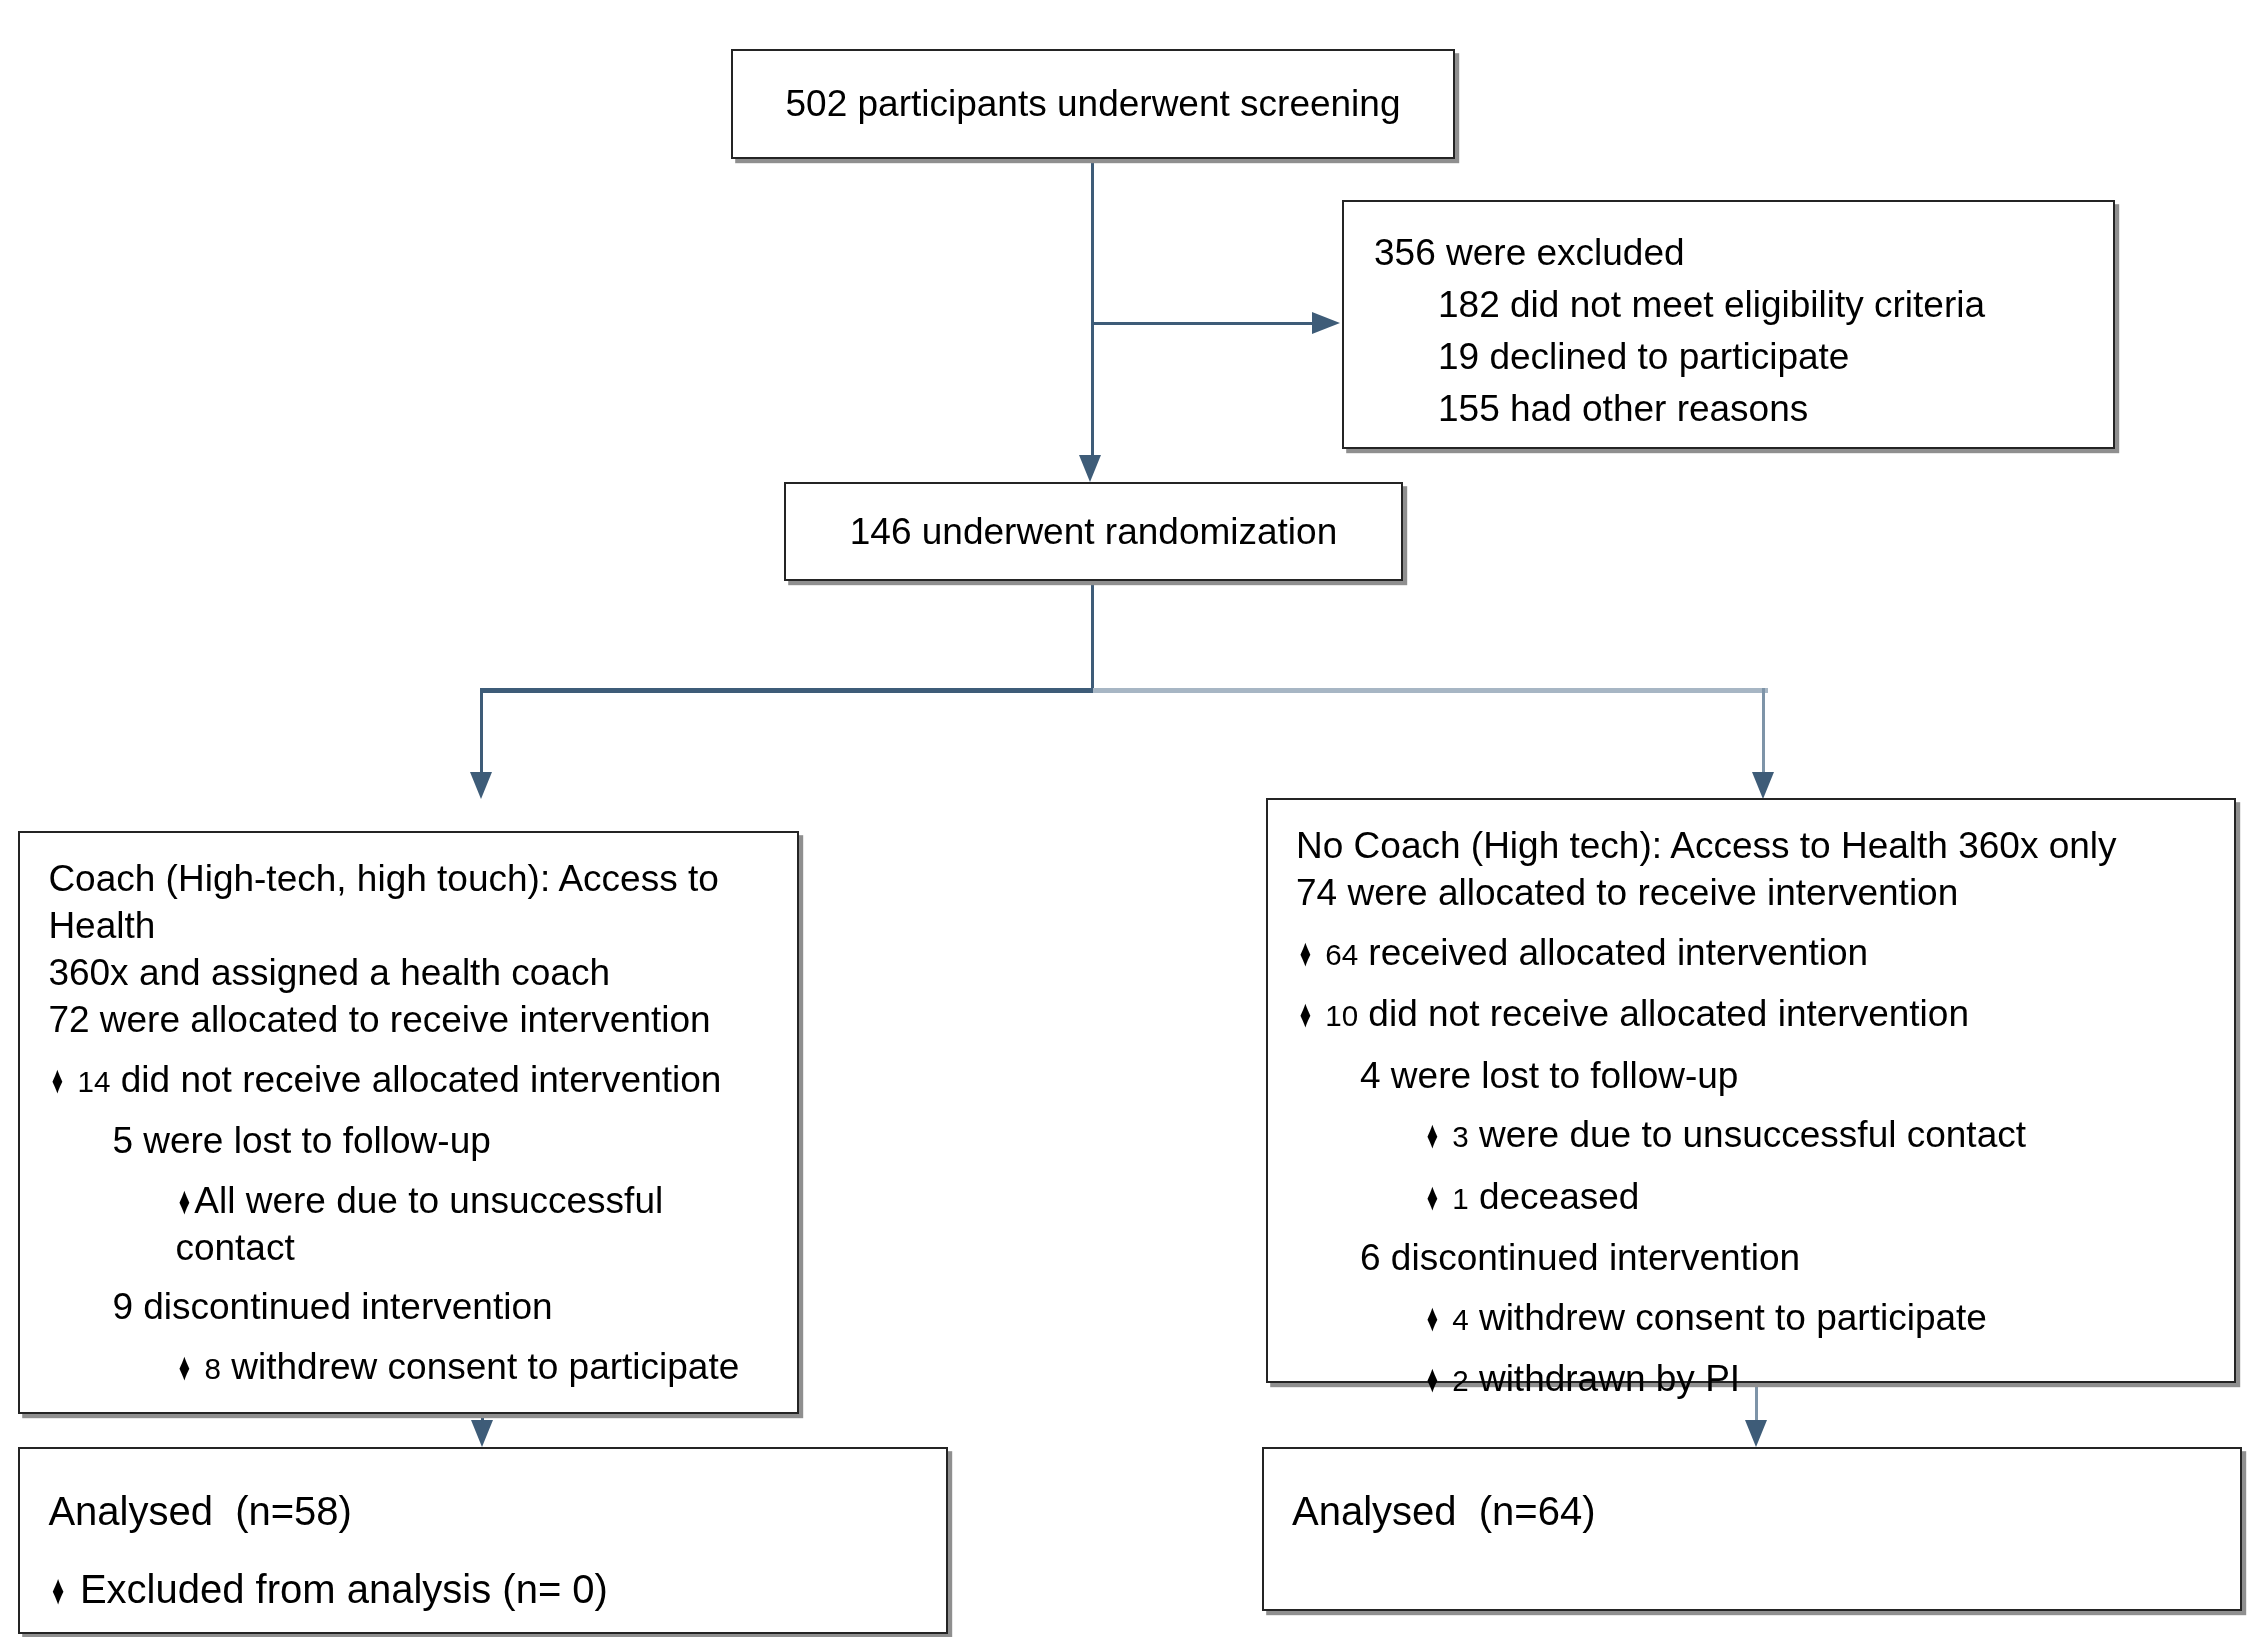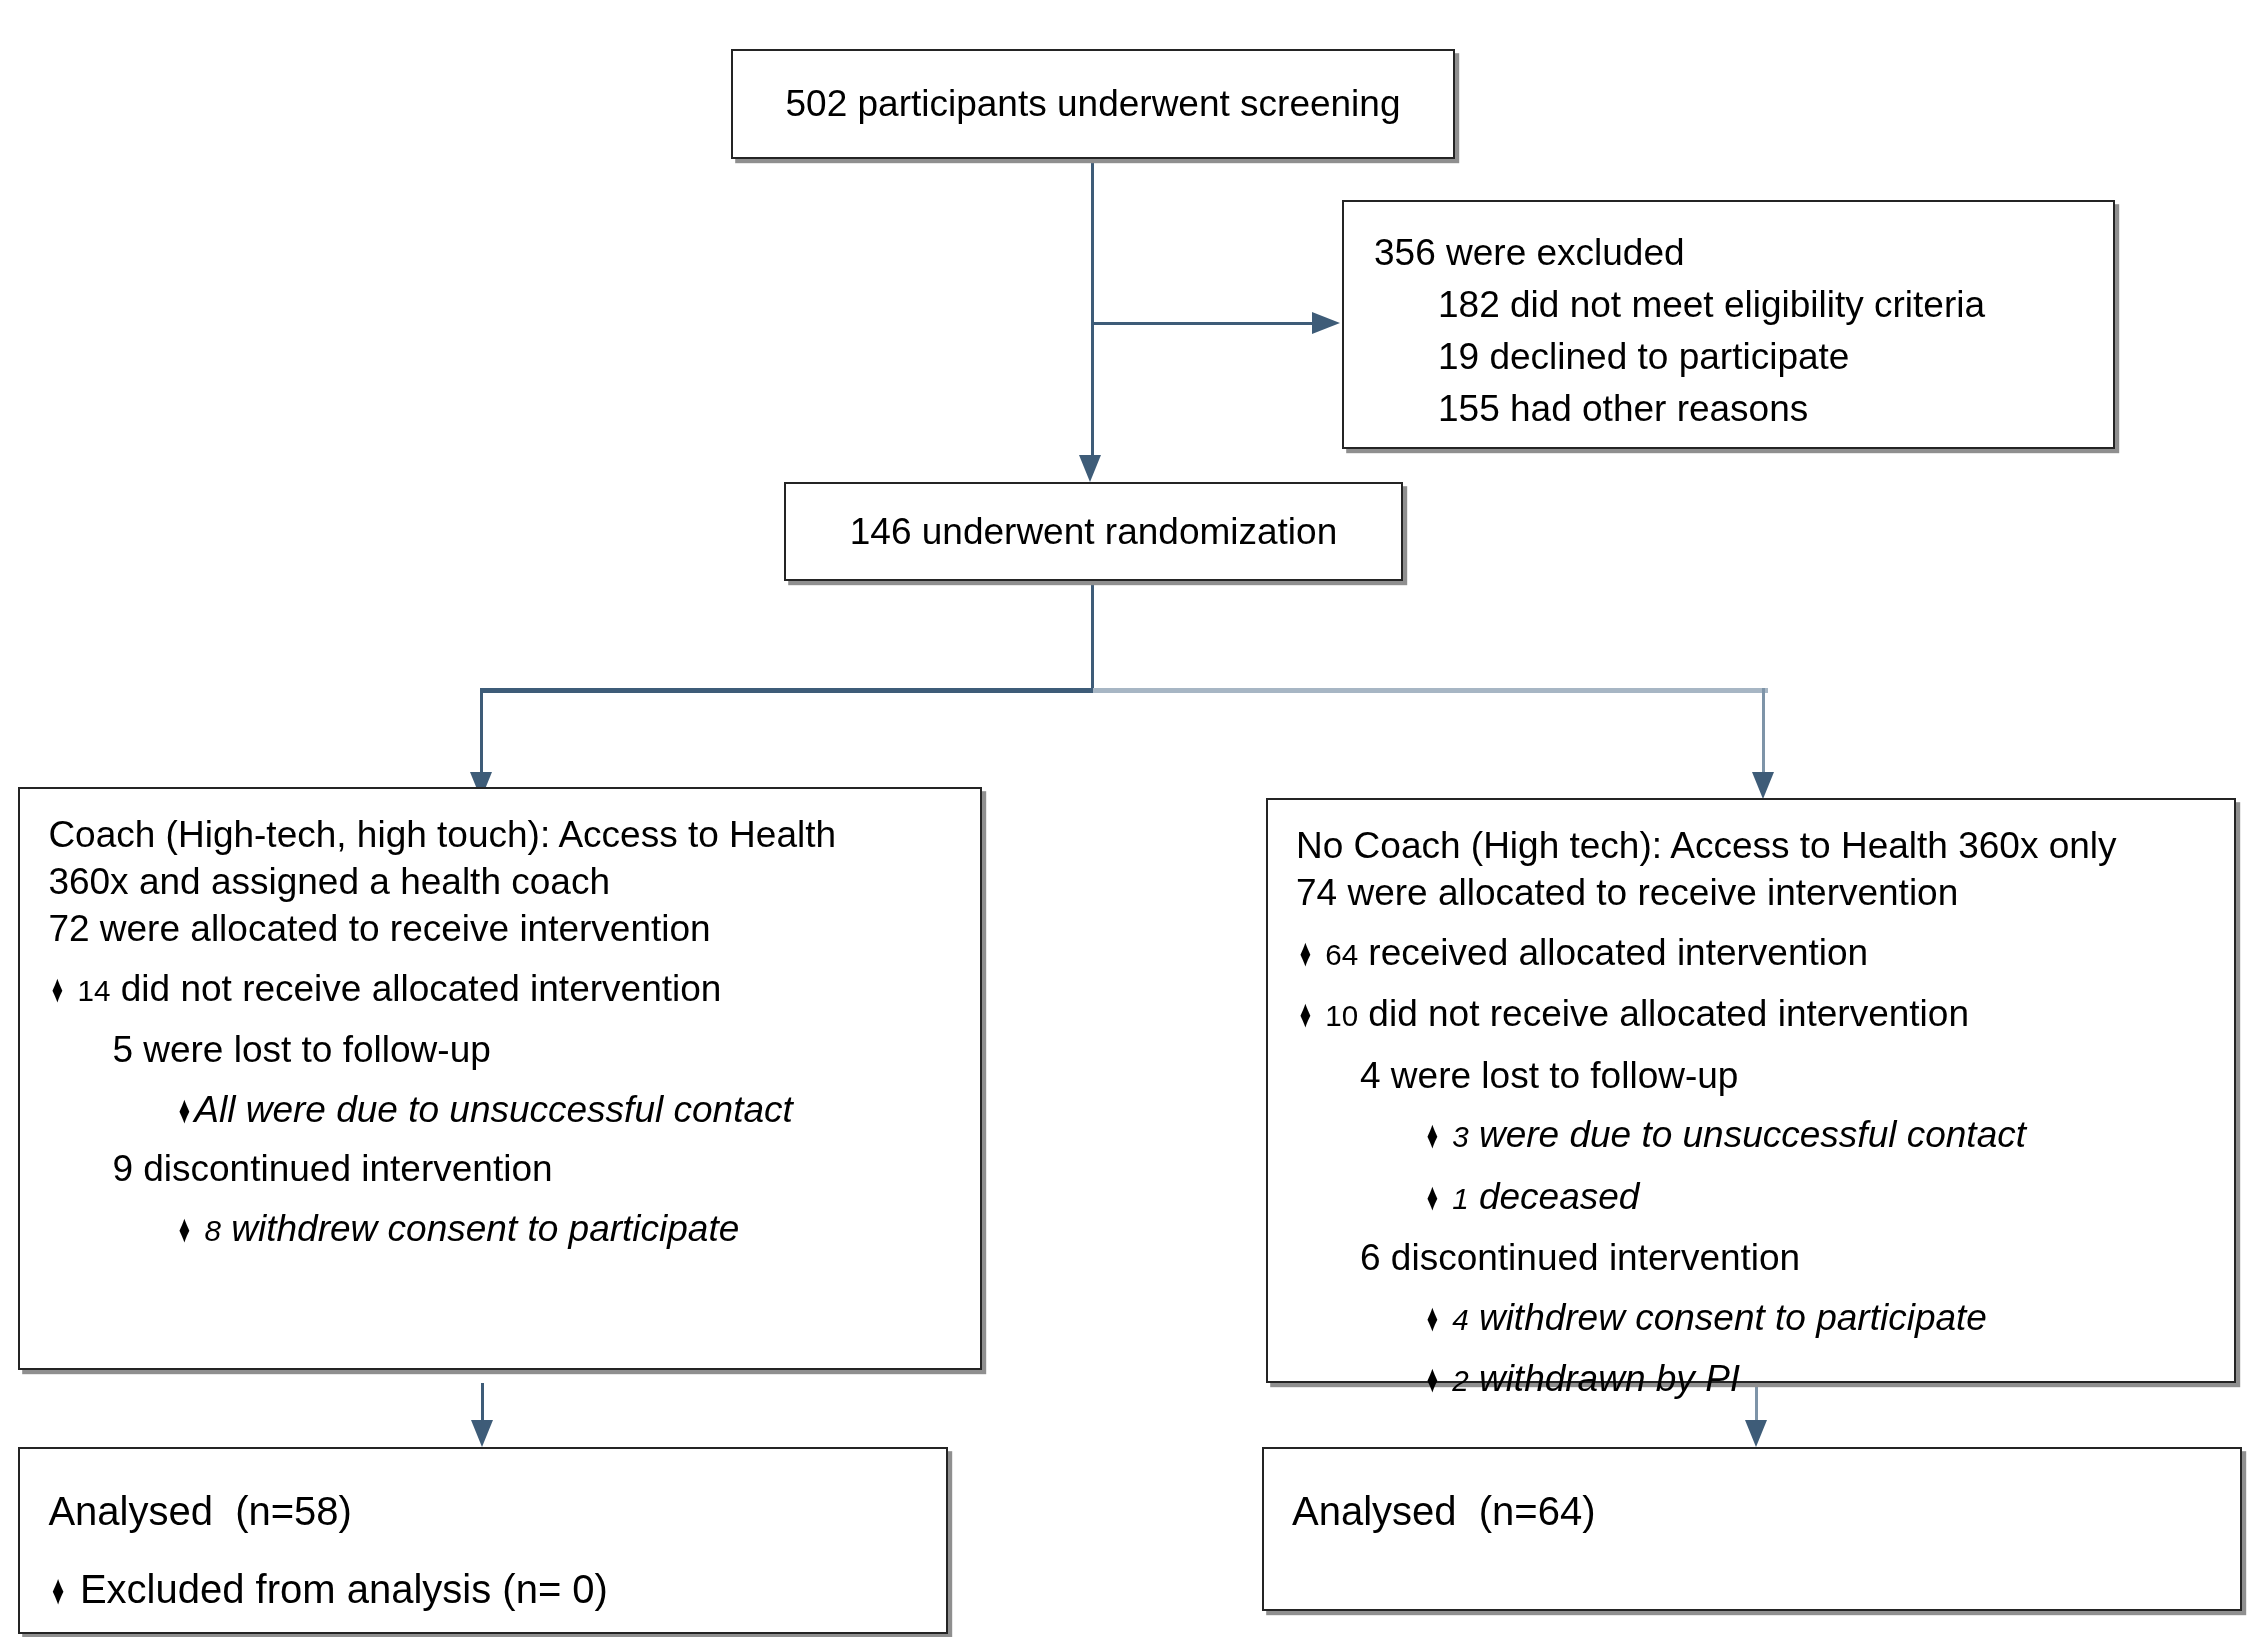--- a/index.html
+++ b/index.html
@@ -26,21 +26,21 @@
     box-shadow:4.2px 4.2px 0 var(--box-shadow);
   }
   .title{display:flex;align-items:center;justify-content:center;font-size:37px;}
   .list{font-size:37px;line-height:47px;padding:22px 13.4px 0 28px;}
   .excluded-pad{line-height:52px;padding-top:25px;padding-left:30px;}
   .analysed{font-size:40px;line-height:48px;padding:38px 13.4px 0 28px;}
   .analysed .line + .line{margin-top:30px;}
   .line{white-space:pre-wrap;}
   .para{margin-top:12.5px;}
   .ind1{padding-left:64px;}
-  .ind2{padding-left:127px;font-style:italic;}
+  .ind2{padding-left:127px;}
   .diamond{display:inline-block;transform:scale(.6,1.05);}
   .num{font-size:0.8em;}
   .vline{position:absolute;width:3.3px;background:var(--connector-dark);}
   .vline.mid{background:var(--connector-mid);}
   .hline{position:absolute;height:3.3px;background:var(--connector-dark);}
   .hline.fork{height:5px;}
   .hline.fork-right{background:var(--connector-light);}
   .arrow-down{
     position:absolute;width:0;height:0;
     border-left:11.7px solid transparent;border-right:11.7px solid transparent;
@@ -87,21 +87,21 @@
       <div class="line ind0">356 were excluded</div>
       <div class="line ind1">182 did not meet eligibility criteria</div>
       <div class="line ind1">19 declined to participate</div>
       <div class="line ind1">155 had other reasons</div>
     </div>
 
   <div class="box title" style="left:784px;top:449px;width:619px;height:99px">
     <span>146 underwent randomization</span>
   </div>
 
-  <div class="box list" style="left:18.4px;top:754px;width:964px;height:583px">
+  <div class="box list" style="left:18.4px;top:798px;width:781px;height:583px">
       <div class="line ind0">Coach (High-tech, high touch): Access to Health</div>
       <div class="line ind0">360x and assigned a health coach</div>
       <div class="line ind0">72 were allocated to receive intervention</div>
       <div class="line ind0 para"><span class="diamond">♦</span> <span class="num">14</span> did not receive allocated intervention</div>
       <div class="line ind1 para">5 were lost to follow-up</div>
       <div class="line ind2 para"><span class="diamond">♦</span>All were due to unsuccessful contact</div>
       <div class="line ind1 para">9 discontinued intervention</div>
       <div class="line ind2 para"><span class="diamond">♦</span> <span class="num">8</span> withdrew consent to participate</div>
     </div>
 

